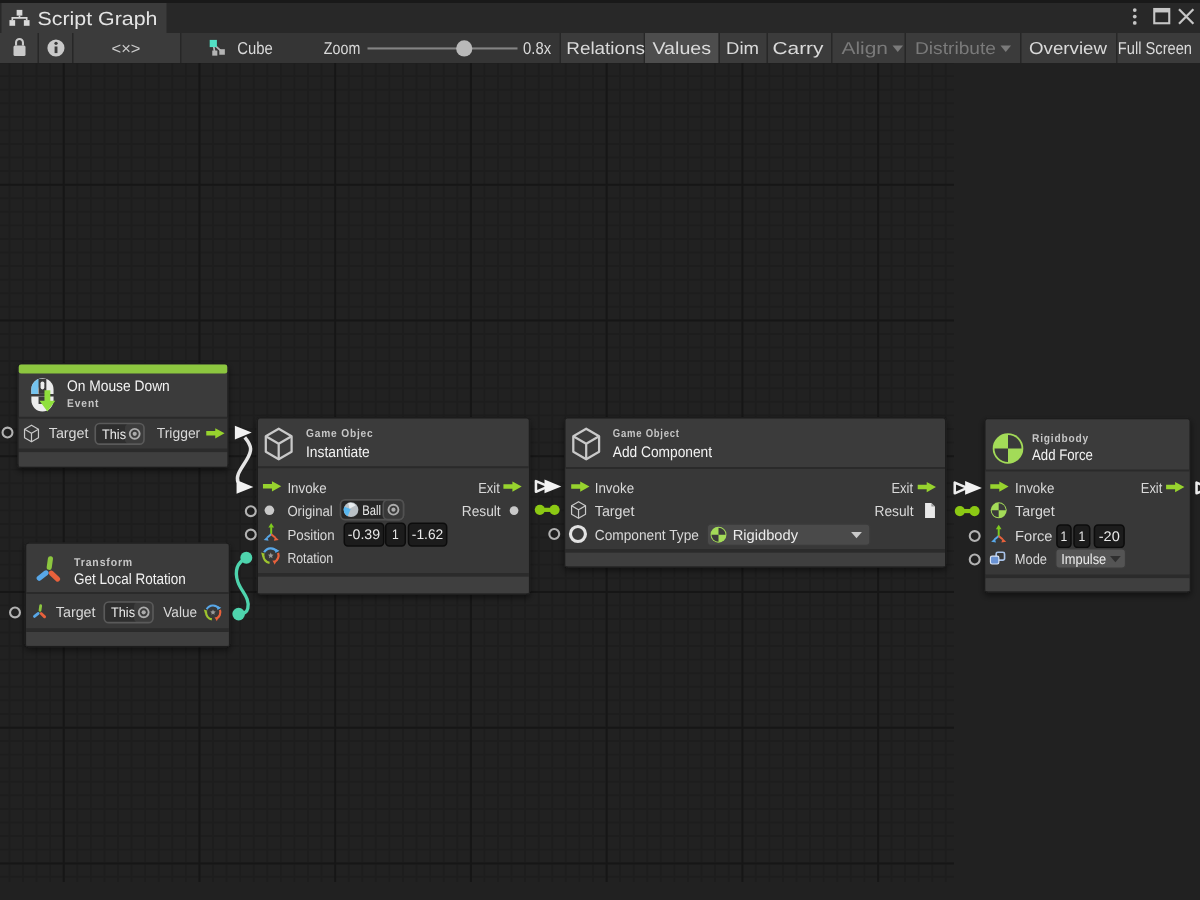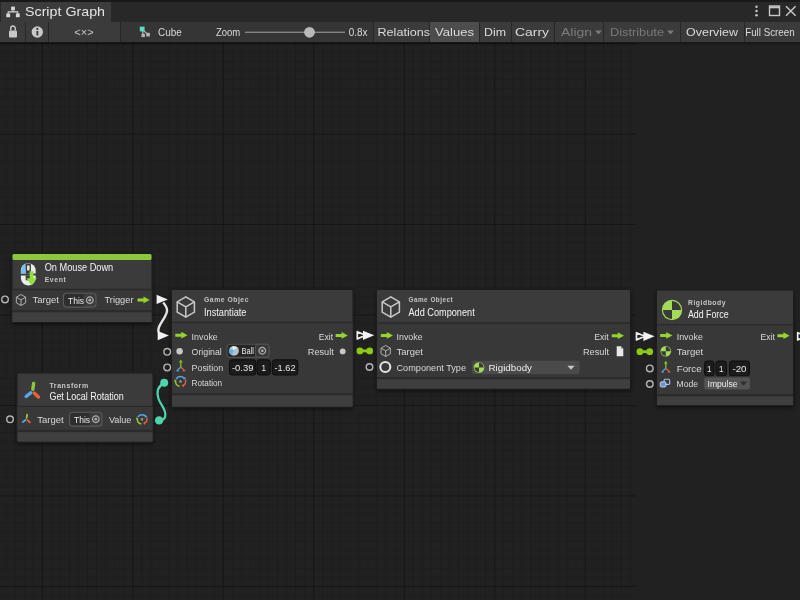--- a/index.html
+++ b/index.html
@@ -2,21 +2,21 @@
 <html><head><meta charset="utf-8"><style>
 html,body{margin:0;padding:0;background:#111;}
 #app{position:relative;width:800px;height:600px;overflow:hidden;background:#212121;
   font-family:"Liberation Sans",sans-serif;opacity:0.999;}
 #tabbar{position:absolute;left:0;top:0;width:800px;height:22px;background:#282828;}
 #tabbar .topline{position:absolute;left:0;top:0;width:800px;height:2px;background:#191919;}
 #tab{position:absolute;left:1px;top:2px;width:110px;height:20px;background:#3b3b3b;}
 #toolbar{position:absolute;left:0;top:22px;width:800px;height:20px;background:#3b3b3b;}
 .sep{position:absolute;top:22px;width:1px;height:20px;background:#272727;z-index:5;}
 .zone{position:absolute;top:22px;height:20px;}
-#canvas{position:absolute;left:0;top:41px;width:636px;height:558px;
+#canvas{position:absolute;left:0;top:30px;width:636px;height:558px;
  background-color:#212121;
  background-image:
    linear-gradient(#161616 1px, transparent 1px),
    linear-gradient(90deg,#161616 1px, transparent 1px),
    linear-gradient(#1d1d1d 1px, transparent 1px),
    linear-gradient(90deg,#1d1d1d 1px, transparent 1px);
  background-size:90.5px 90.5px,90.5px 90.5px,9.05px 9.05px,9.05px 9.05px;
  background-position:0px 2px,41.8px 0px,0px 2px,5.65px 0px;}
 #canvas .topshadow{position:absolute;left:0;top:0;width:800px;height:5px;
  background:linear-gradient(rgba(0,0,0,0.45),rgba(0,0,0,0));}

